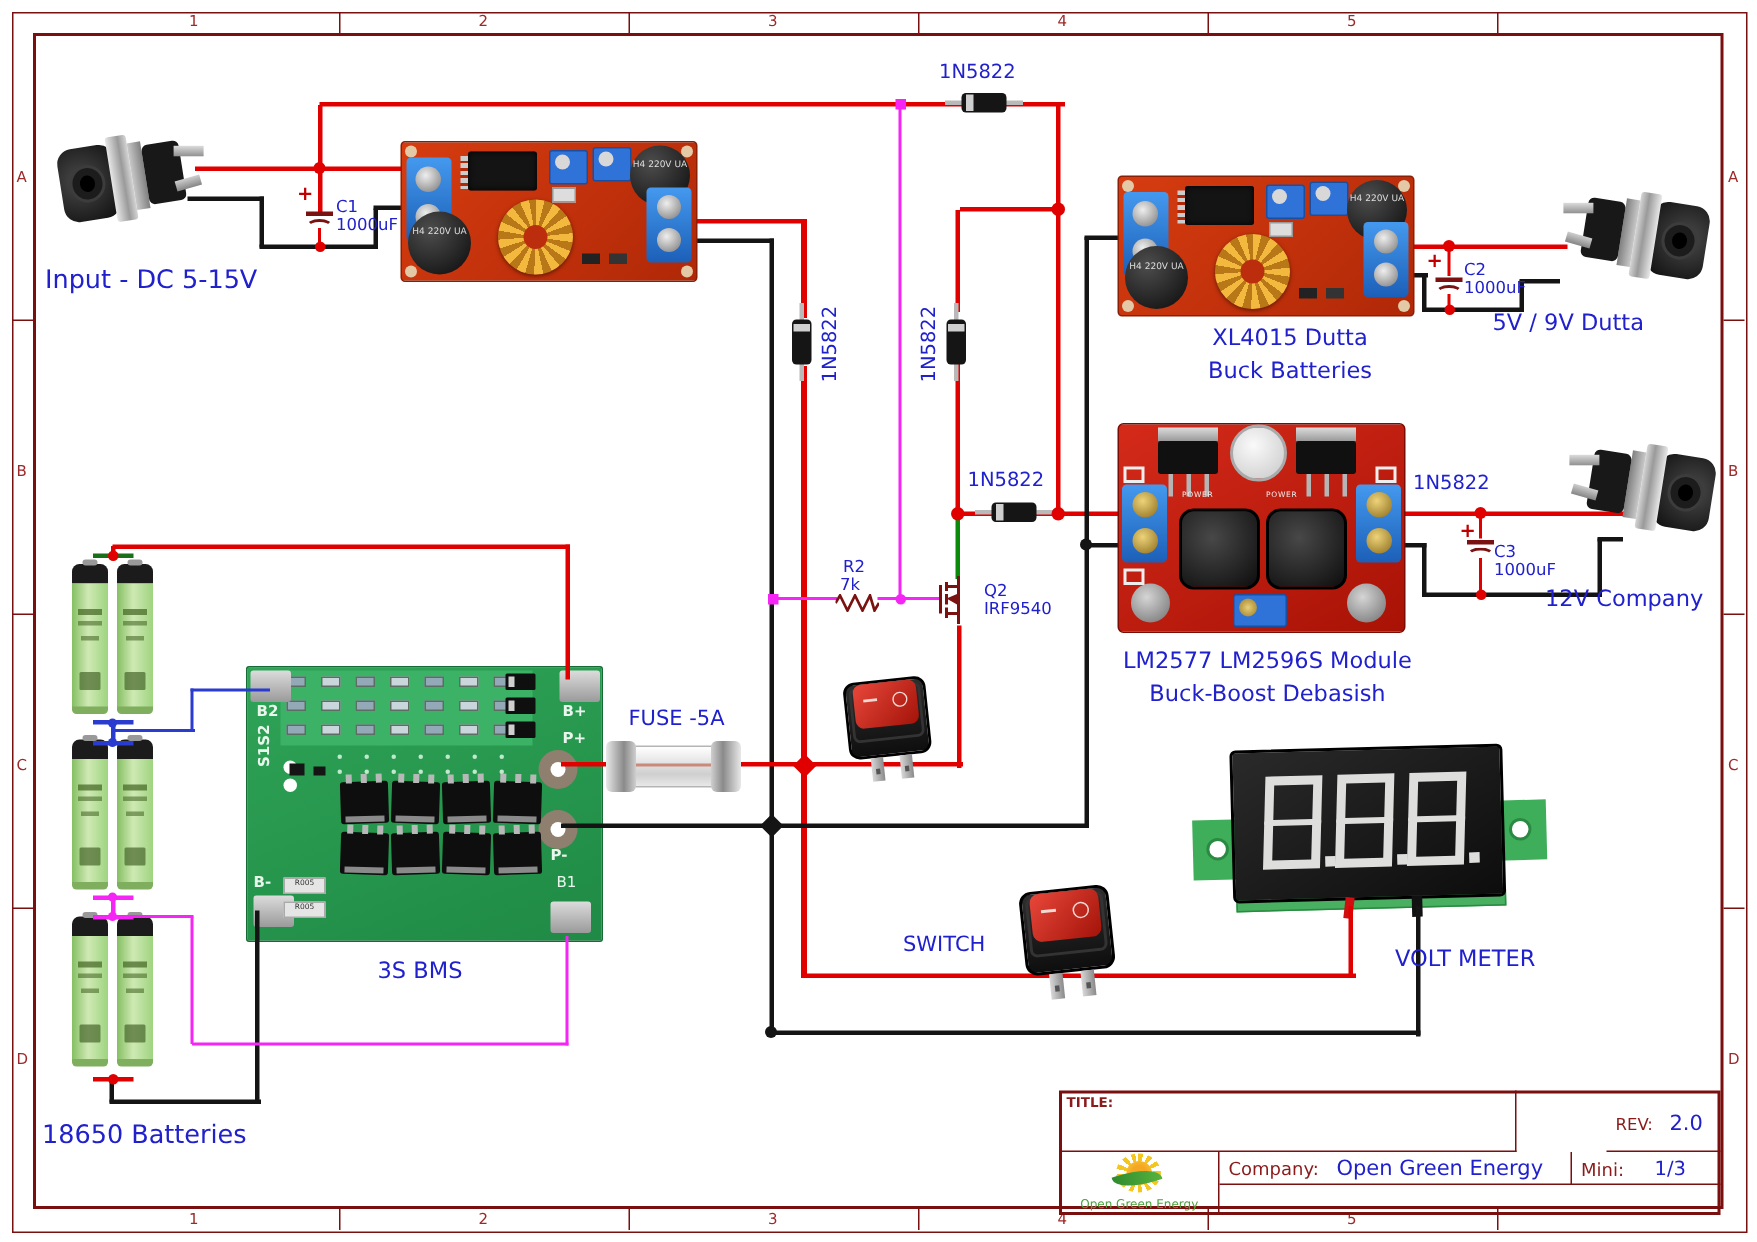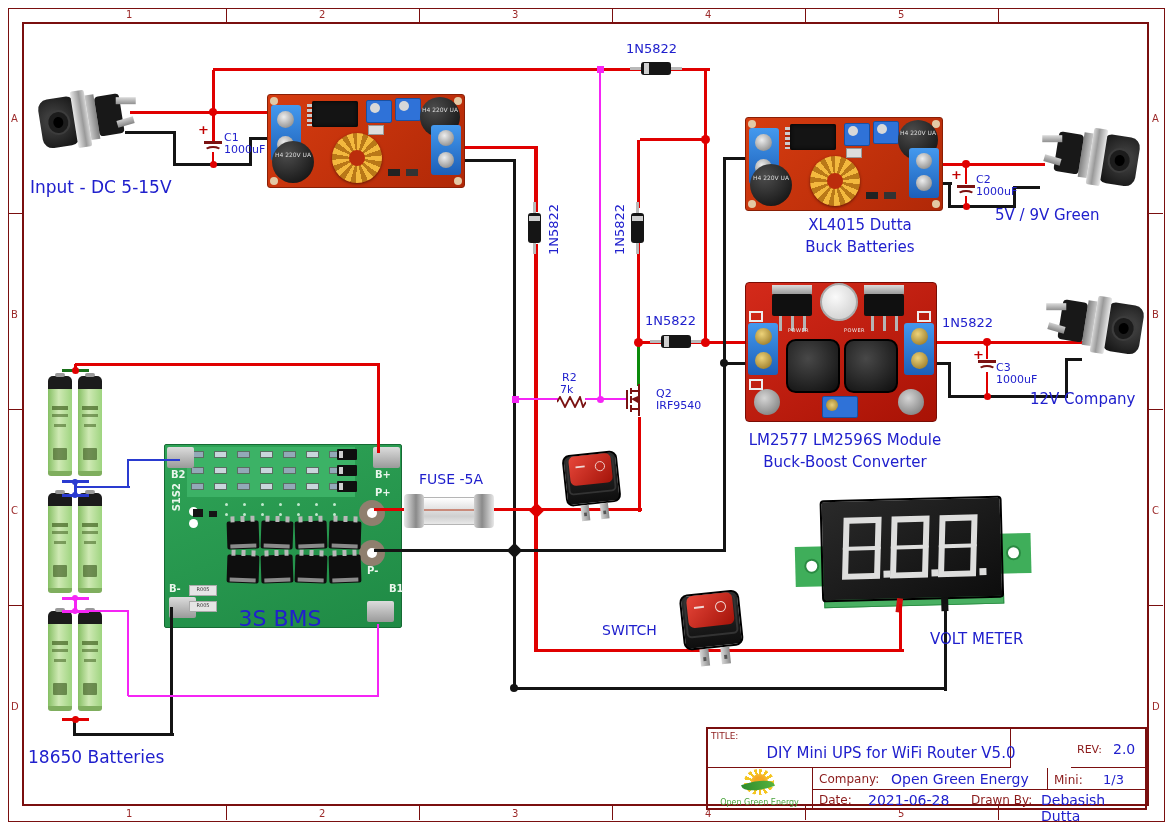--- a/index.html
+++ b/index.html
@@ -203,27 +203,27 @@
           <line x1="13" y1="23" x2="13" y2="30" stroke="#7a1212" stroke-width="2"></line>
           <line x1="13" y1="9" x2="21" y2="9" stroke="#7a1212" stroke-width="2"></line>
           <line x1="13" y1="27" x2="21" y2="27" stroke="#7a1212" stroke-width="2"></line>
           <polygon points="13,17 20,14 20,21" fill="#7a1212"></polygon>
           <line x1="20" y1="17" x2="21" y2="17" stroke="#7a1212" stroke-width="2"></line>
           <line x1="21" y1="2" x2="21" y2="34" stroke="#7a1212" stroke-width="2"></line>
         </svg></div>
     </div>
 
   <div class="lbl" style="left:30px;top:177px;font-size:17px;">Input - DC 5-15V</div>
-  <div class="lbl" style="left:995px;top:206px;width:160px;font-size:15px;">5V / 9V Green</div>
+  <div class="lbl" style="left:995px;top:206px;width:160px;font-size:15px;">5V / 9V Dutta</div>
   <div class="lbl" style="left:1030px;top:390px;font-size:15px;">12V Company</div>
   <div class="lbl ctr" style="left:780px;top:216px;width:160px;font-size:15px;">XL4015 Dutta</div>
   <div class="lbl ctr" style="left:780px;top:238px;width:160px;font-size:15px;">Buck Batteries</div>
   <div class="lbl ctr" style="left:745px;top:431px;width:200px;font-size:15px;">LM2577 LM2596S Module</div>
-  <div class="lbl ctr" style="left:745px;top:453px;width:200px;font-size:15px;">Buck-Boost Converter</div>
-  <div class="lbl ctr" style="left:222px;top:606px;width:116px;font-size:22px;">3S BMS</div>
+  <div class="lbl ctr" style="left:745px;top:453px;width:200px;font-size:15px;">Buck-Boost Debasish</div>
+  <div class="lbl ctr" style="left:222px;top:638px;width:116px;font-size:15px;">3S BMS</div>
   <div class="lbl" style="left:28px;top:747px;font-size:17px;">18650 Batteries</div>
   <div class="lbl ctr" style="left:408px;top:471px;width:86px;font-size:14px;">FUSE -5A</div>
   <div class="lbl" style="left:602px;top:622px;font-size:14px;">SWITCH</div>
   <div class="lbl" style="left:930px;top:630px;font-size:15px;">VOLT METER</div>
 
   <div class="lbl" style="left:224px;top:131px;font-size:11px;">C1</div>
   <div class="lbl" style="left:224px;top:143px;font-size:11px;">1000uF</div>
   <div class="plus" style="left:198px;top:122px;">+</div>
   <div class="lbl" style="left:976px;top:173px;font-size:11px;">C2</div>
   <div class="lbl" style="left:976px;top:185px;font-size:11px;">1000uF</div>
@@ -238,47 +238,40 @@
   <div class="lbl" style="left:656px;top:399px;font-size:11px;">IRF9540</div>
 
   <div class="lbl" style="left:626px;top:41px;font-size:13px;">1N5822</div>
   <div class="vlbl" style="left:546px;top:197px;font-size:13px;height:58px;">1N5822</div>
   <div class="vlbl" style="left:612px;top:197px;font-size:13px;height:58px;">1N5822</div>
   <div class="lbl" style="left:645px;top:313px;font-size:13px;">1N5822</div>
   <div class="lbl" style="left:942px;top:315px;font-size:13px;">1N5822</div>
 
   <div class="tb" style="left:706px;top:727px;width:441px;height:83px;">
     <div class="cell" style="left:0;top:0;width:441px;height:83px;border-width:2px;"></div>
-    <div class="cell" style="left:0;top:0;width:305px;height:41px;border-width:0 1px 1px 0;">
+    <div class="cell" style="left:0;top:0;width:305px;height:41px;border-width:0 1px 1px 0;font-weight:bold;">
       <div class="abs fld" style="left:5px;top:4px;font-size:9px;">TITLE:</div>
-      <div class="abs val ctr" style="left:20px;top:17px;width:330px;font-size:15px;">DIY Mini UPS for WiFi Router V5.0</div>
     </div>
     <div class="cell" style="left:365px;top:0;width:76px;height:41px;border-width:0 0 1px 0;">
       <div class="abs fld" style="left:6px;top:16px;font-size:11px;">REV:</div>
       <div class="abs val" style="left:42px;top:14px;font-size:14px;">2.0</div>
     </div>
     <div class="cell" style="left:0;top:41px;width:107px;height:42px;border-width:0 1px 0 0;">
       <div class="abs" style="left:38px;top:1px;width:30px;height:26px;background:repeating-conic-gradient(#f5c520 0 14deg,#ffffff 14deg 28deg);border-radius:50%;"></div>
       <div class="abs" style="left:45px;top:6px;width:17px;height:16px;background:radial-gradient(circle,#f5a623 40%,#f7ce3e);border-radius:50%;"></div>
       <div class="abs" style="left:36px;top:12px;width:32px;height:11px;background:linear-gradient(100deg,#2e8b2e,#57b33e);border-radius:0 90% 0 90%;transform:rotate(-18deg);"></div>
       <div class="abs" style="left:0;top:30px;width:107px;text-align:center;font-size:8px;color:#49a33c;">Open Green Energy</div>
     </div>
     <div class="cell" style="left:107px;top:41px;width:235px;height:22px;border-width:0 1px 1px 0;">
       <div class="abs fld" style="left:6px;top:4px;font-size:12px;">Company:</div>
       <div class="abs val" style="left:78px;top:3px;font-size:14px;">Open Green Energy</div>
     </div>
     <div class="cell" style="left:342px;top:41px;width:99px;height:22px;border-width:0 0 1px 0;">
       <div class="abs fld" style="left:6px;top:5px;font-size:12px;">Mini:</div>
       <div class="abs val" style="left:55px;top:4px;font-size:13px;">1/3</div>
-    </div>
-    <div class="cell" style="left:107px;top:63px;width:334px;height:20px;border-width:0;">
-      <div class="abs fld" style="left:6px;top:3px;font-size:12px;">Date:</div>
-      <div class="abs val" style="left:55px;top:2px;font-size:14px;">2021-06-28</div>
-      <div class="abs fld" style="left:158px;top:3px;font-size:12px;">Drawn By:</div>
-      <div class="abs val" style="left:228px;top:2px;font-size:14px;">Debasish Dutta</div>
     </div>
   </div>
 
   <div id="parts">
       <div class="photo" style="left: 40px; top: 88px; width: 100px; height: 60px; transform: rotate(-9deg);">
         <div class="abs" style="left: 0px; top: 5px; width: 38px; height: 49px; background: radial-gradient(circle at 35% 45%, rgb(74, 74, 74), rgb(12, 12, 12)); border-radius: 10px;"></div>
         <div class="abs" style="left: 6px; top: 17px; width: 24px; height: 25px; background: rgb(28, 28, 28); border-radius: 50%; border: 2px solid rgb(60, 60, 60); box-sizing: border-box;"></div>
         <div class="abs" style="left: 13px; top: 24px; width: 10px; height: 11px; background: rgb(0, 0, 0); border-radius: 50%;"></div>
         <div class="abs" style="left: 34px; top: 1px; width: 14px; height: 57px; background: linear-gradient(90deg, rgb(232, 232, 232), rgb(154, 154, 154) 60%, rgb(213, 213, 213)); border-radius: 2px;"></div>
         <div class="abs" style="left: 48px; top: 7px; width: 9px; height: 45px; background: linear-gradient(90deg, rgb(201, 201, 201), rgb(128, 128, 128));"></div>
@@ -428,21 +421,21 @@
         <div class="abs" style="left: 208px; top: 2px; width: 27px; height: 21px; background: linear-gradient(rgb(220, 220, 220), rgb(154, 154, 154)); border-radius: 2px;"></div>
         <div class="abs" style="left: 4px; top: 152px; width: 27px; height: 21px; background: linear-gradient(rgb(220, 220, 220), rgb(154, 154, 154)); border-radius: 2px;"></div>
         <div class="abs" style="left: 202px; top: 156px; width: 27px; height: 21px; background: linear-gradient(rgb(220, 220, 220), rgb(154, 154, 154)); border-radius: 2px;"></div>
         <div class="abs" style="left: 24px; top: 62px; width: 9px; height: 9px; background: rgb(255, 255, 255); border-radius: 50%;"></div>
         <div class="abs" style="left: 24px; top: 74px; width: 9px; height: 9px; background: rgb(255, 255, 255); border-radius: 50%;"></div>
         <div class="abs" style="left: 6px; top: 24px; font-size: 10px; font-weight: bold; color: rgb(233, 246, 236); z-index: 2;">B2</div>
         <div class="vlbl" style="left: 6px; top: 38px; font-size: 10px; font-weight: bold; color: rgb(233, 246, 236); z-index: 2; position: absolute;">S1S2</div>
         <div class="abs" style="left: 210px; top: 24px; font-size: 10px; font-weight: bold; color: rgb(233, 246, 236); z-index: 2;">B+</div>
         <div class="abs" style="left: 210px; top: 42px; font-size: 10px; font-weight: bold; color: rgb(233, 246, 236); z-index: 2;">P+</div>
         <div class="abs" style="left: 202px; top: 120px; font-size: 10px; font-weight: bold; color: rgb(233, 246, 236); z-index: 2;">P-</div>
-        <div class="abs" style="left: 206px; top: 138px; font-size: 10px; font-weight: bold; color: rgb(233, 246, 236); z-index: 2; margin-left: 18px;">B1</div>
+        <div class="abs" style="left: 206px; top: 138px; font-size: 10px; font-weight: normal; color: rgb(233, 246, 236); z-index: 2;">B1</div>
         <div class="abs" style="left: 4px; top: 138px; font-size: 10px; font-weight: bold; color: rgb(233, 246, 236); z-index: 2;">B-</div>
         <div class="abs" style="left: 194px; top: 55px; width: 26px; height: 26px; background: rgb(143, 127, 110); border-radius: 50%;"></div>
         <div class="abs" style="left: 202px; top: 63px; width: 10px; height: 10px; background: rgb(255, 255, 255); border-radius: 50%;"></div>
         <div class="abs" style="left: 194px; top: 95px; width: 26px; height: 26px; background: rgb(143, 127, 110); border-radius: 50%;"></div>
         <div class="abs" style="left: 202px; top: 103px; width: 10px; height: 10px; background: rgb(255, 255, 255); border-radius: 50%;"></div>
         <div class="abs" style="left: 62px; top: 76px; width: 32px; height: 28px; background: rgb(14, 14, 14); border-radius: 2px; transform: rotate(-1.8deg);">
           <div class="abs" style="left: 4px; top: -5px; width: 4px; height: 6px; background: rgb(184, 184, 184);"></div>
           <div class="abs" style="left: 14px; top: -5px; width: 4px; height: 6px; background: rgb(184, 184, 184);"></div>
           <div class="abs" style="left: 24px; top: -5px; width: 4px; height: 6px; background: rgb(184, 184, 184);"></div>
           <div class="abs" style="left: 3px; top: 23px; width: 26px; height: 4px; background: rgb(138, 138, 138);"></div>

